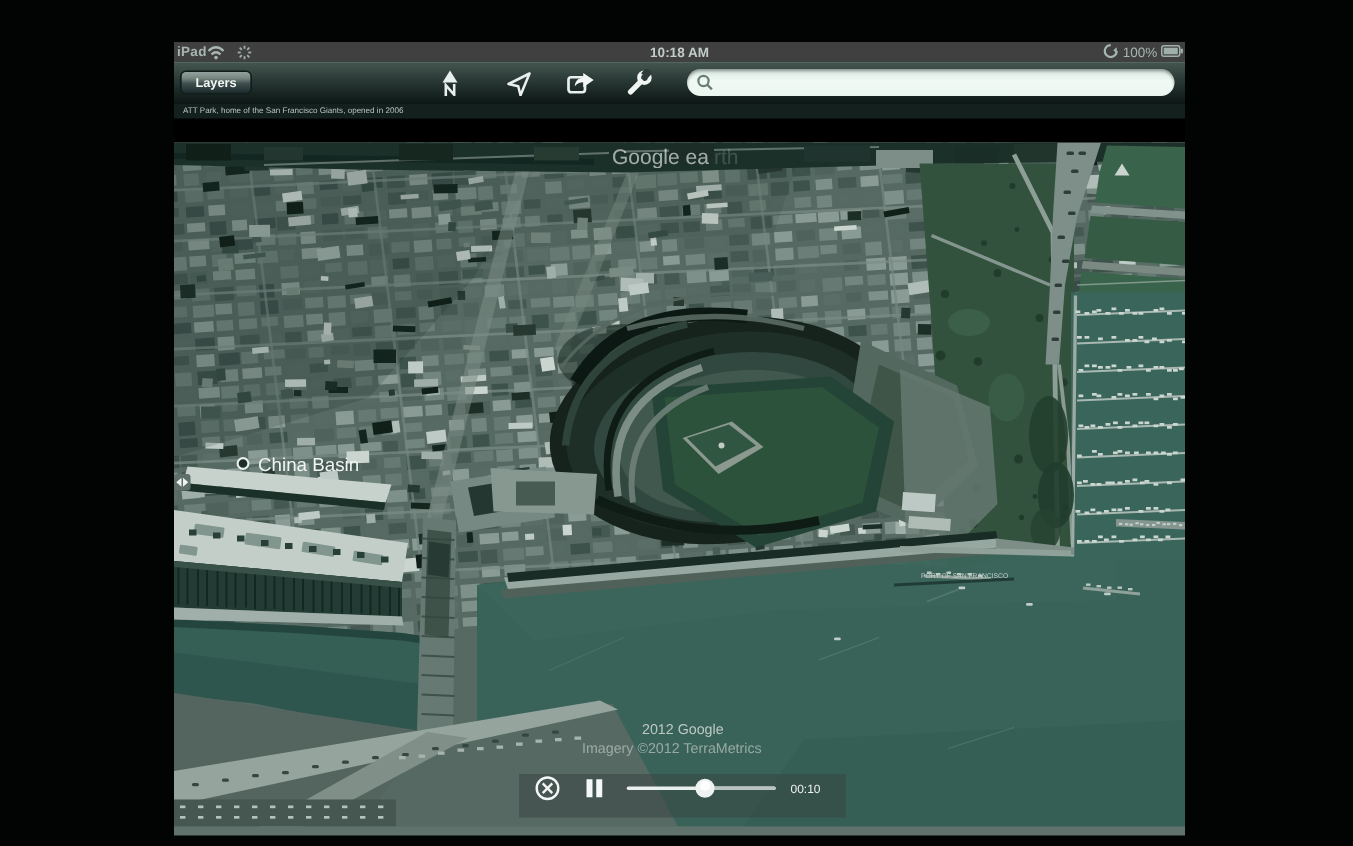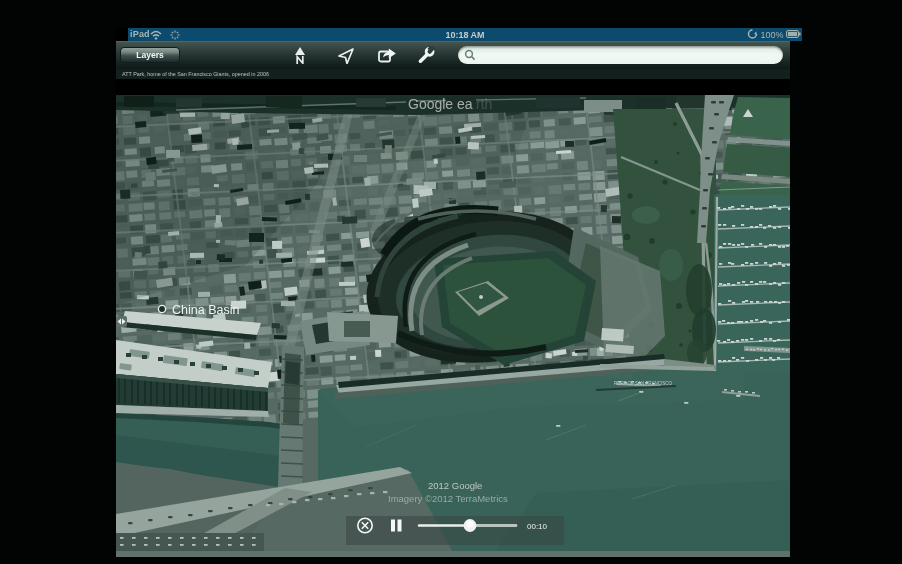--- a/index.html
+++ b/index.html
@@ -1,21 +1,21 @@
 <!DOCTYPE html>
 <html><head><meta charset="utf-8"><title>t</title><style>
 *{margin:0;padding:0;box-sizing:border-box}
 html,body{width:902px;height:564px;background:#020403;overflow:hidden;font-family:"Liberation Sans",sans-serif}
 #video{position:absolute;left:116px;top:28px;width:674px;height:507px;background:#000}
-#status{position:absolute;left:12px;top:0;width:674px;height:13px;background:#0c4a6e;color:#a8b6b2}
+#status{position:absolute;left:0;top:0;width:674px;height:13px;background:#404040;color:#a8b6b2}
 #status .l{position:absolute;left:2px;top:1px;font-size:9px;font-weight:bold;letter-spacing:0.2px}
 #status .c{position:absolute;left:0;right:0;top:1.5px;text-align:center;font-size:9px;font-weight:bold;color:#c2cdc9}
 #status .r{position:absolute;right:1px;top:1px;font-size:9px;font-weight:normal}
 #toolbar{position:absolute;left:0;top:13px;width:674px;height:28px;background:linear-gradient(180deg,#44554f 0%,#2b3a37 40%,#182523 75%,#0e1917 100%);border-top:1px solid #55665f}
-#layersbtn{position:absolute;left:4px;top:5px;width:60px;height:16px;border-radius:4px;background:linear-gradient(180deg,#93a29e 0%,#76867f 30%,#3f4f4d 55%,#1c2a2c 100%);border:1px solid #101d1b;color:#f2f6f4;font-size:8.5px;font-weight:bold;text-align:center;line-height:15px}
+#layersbtn{position:absolute;left:4px;top:5px;width:48px;height:16px;border-radius:4px;background:linear-gradient(180deg,#93a29e 0%,#76867f 30%,#3f4f4d 55%,#1c2a2c 100%);border:1px solid #101d1b;color:#f2f6f4;font-size:8.5px;font-weight:bold;text-align:center;line-height:15px}
 #infoband{position:absolute;left:0;top:41px;width:674px;height:10px;background:#13201d;color:#b7c4bf;font-size:5.4px;line-height:10px;padding-left:6px;white-space:nowrap}
 #mapwrap{position:absolute;left:0;top:67px;width:674px;height:462px;background:#5f726b;overflow:hidden}
 #controls{position:absolute;left:230px;top:488px;width:218px;height:29px;background:rgba(56,68,66,0.52)}
 .tbico{position:absolute}
 #searchbox{position:absolute;left:342px;top:4px;width:325px;height:18px;border-radius:9px;background:linear-gradient(180deg,#d8e8e1,#f0f9f4 45%,#ecf6f0);box-shadow:inset 0 1.5px 2px rgba(0,0,0,0.35)}
 </style></head><body>
 <div id="video">
  <div id="status">
   <span class="l">iPad</span>
   <svg class="tbico" style="left:22px;top:2px" width="32" height="10" viewBox="0 0 32 10">

